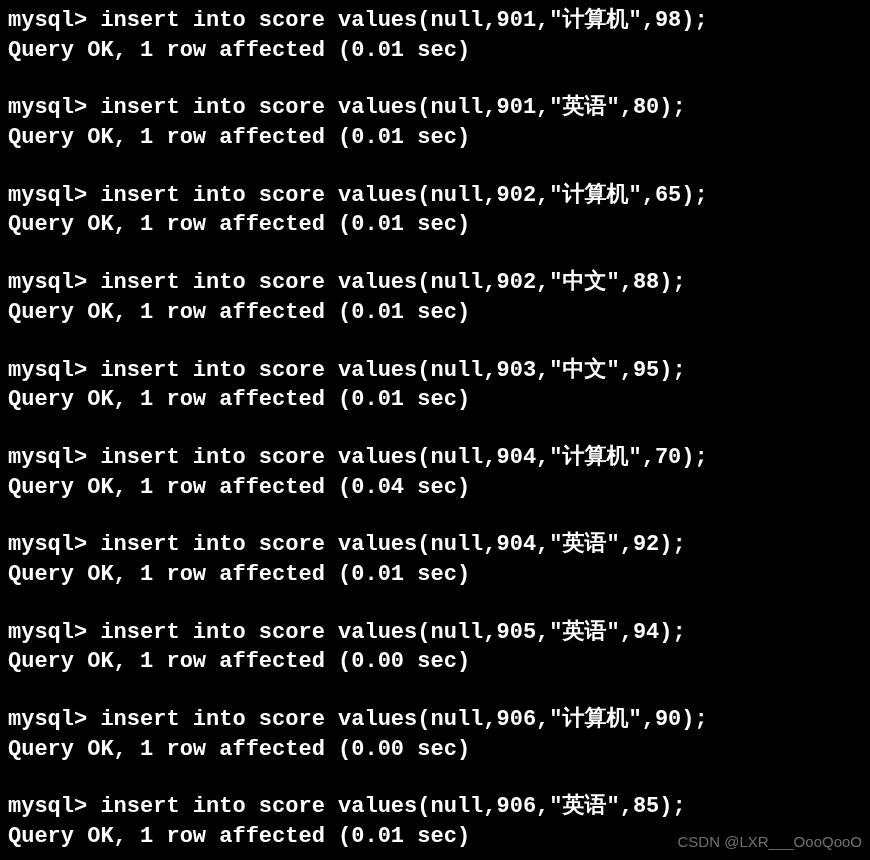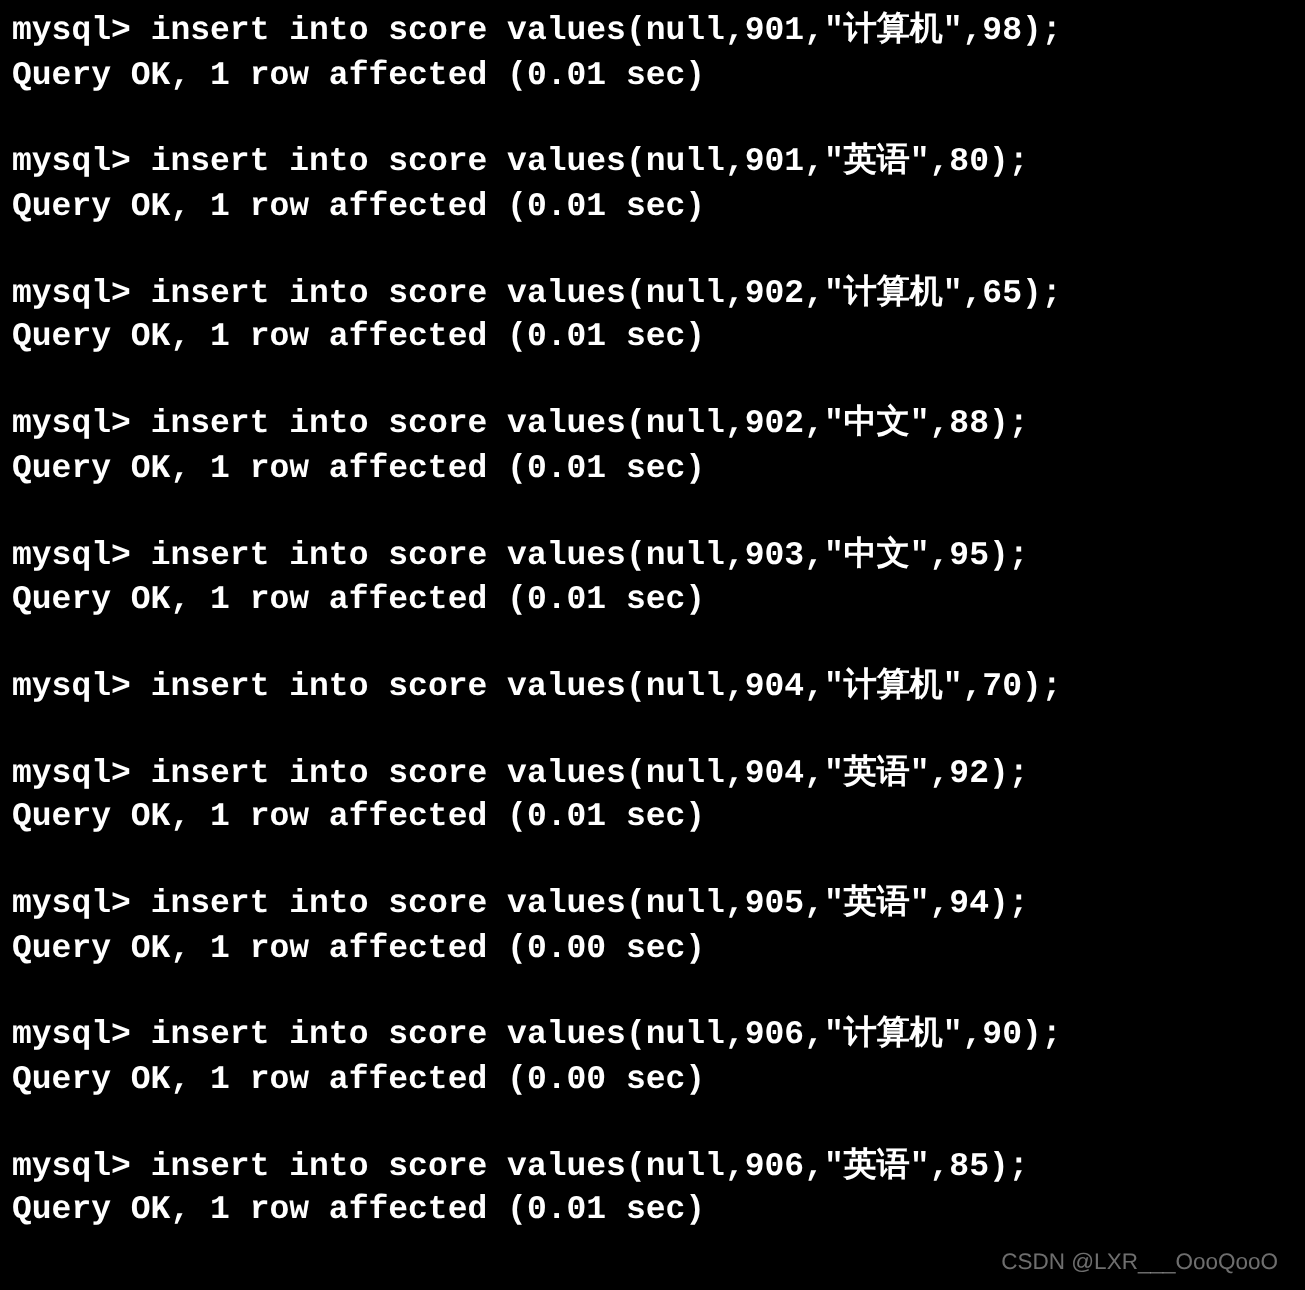--- a/index.html
+++ b/index.html
@@ -29,21 +29,21 @@
     }
     .prompt-line {
       white-space: pre;
     }
     .result-line {
       white-space: pre;
     }
     .watermark {
       position: absolute;
       bottom: 8px;
-      right: 18px;
+      right: 8px;
       font-size: 15px;
       font-weight: normal;
       color: rgba(200, 200, 200, 0.55);
       font-family: Arial, sans-serif;
     }
   </style>
 </head>
 <body>
 
 <div id="terminal">
@@ -62,20 +62,21 @@
     <div class="entry-block">
       <div class="prompt-line"><span>mysql&gt; </span><span>insert into score values(null,902,"中文",88);</span></div>
       <div class="result-line"><span>Query OK, 1 row affected (</span><span>0.01</span><span> sec)</span></div>
     </div>
     <div class="entry-block">
       <div class="prompt-line"><span>mysql&gt; </span><span>insert into score values(null,903,"中文",95);</span></div>
       <div class="result-line"><span>Query OK, 1 row affected (</span><span>0.01</span><span> sec)</span></div>
     </div>
     <div class="entry-block">
       <div class="prompt-line"><span>mysql&gt; </span><span>insert into score values(null,904,"计算机",70);</span></div>
+      <div class="result-line"><span>Query OK, 1 row affected (</span><span>0.04</span><span> sec)</span></div>
     </div>
     <div class="entry-block">
       <div class="prompt-line"><span>mysql&gt; </span><span>insert into score values(null,904,"英语",92);</span></div>
       <div class="result-line"><span>Query OK, 1 row affected (</span><span>0.01</span><span> sec)</span></div>
     </div>
     <div class="entry-block">
       <div class="prompt-line"><span>mysql&gt; </span><span>insert into score values(null,905,"英语",94);</span></div>
       <div class="result-line"><span>Query OK, 1 row affected (</span><span>0.00</span><span> sec)</span></div>
     </div>
     <div class="entry-block">

